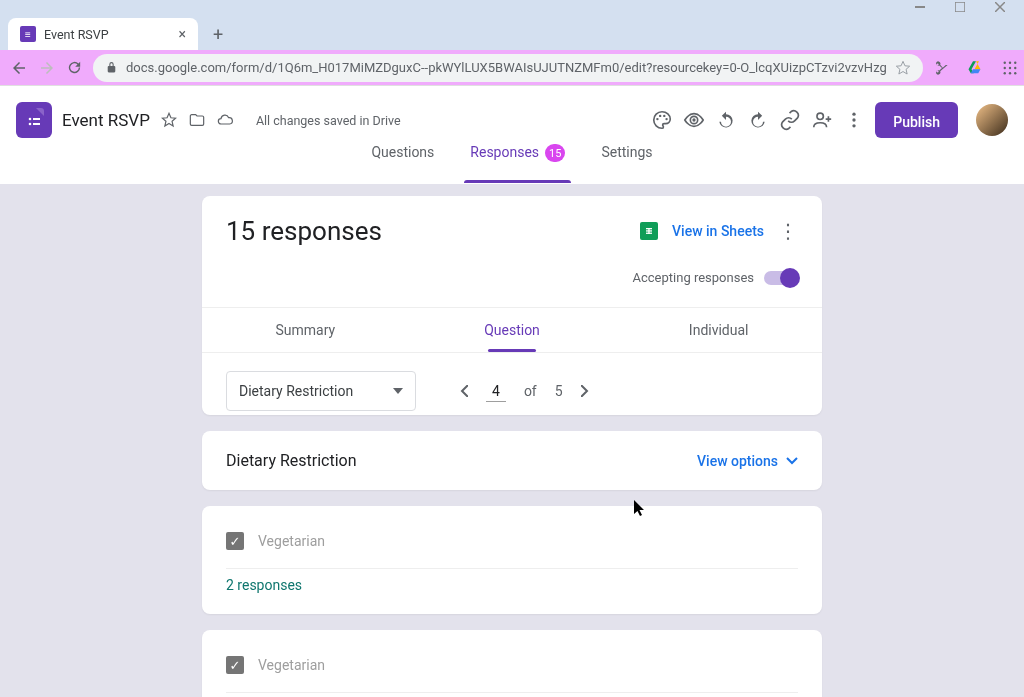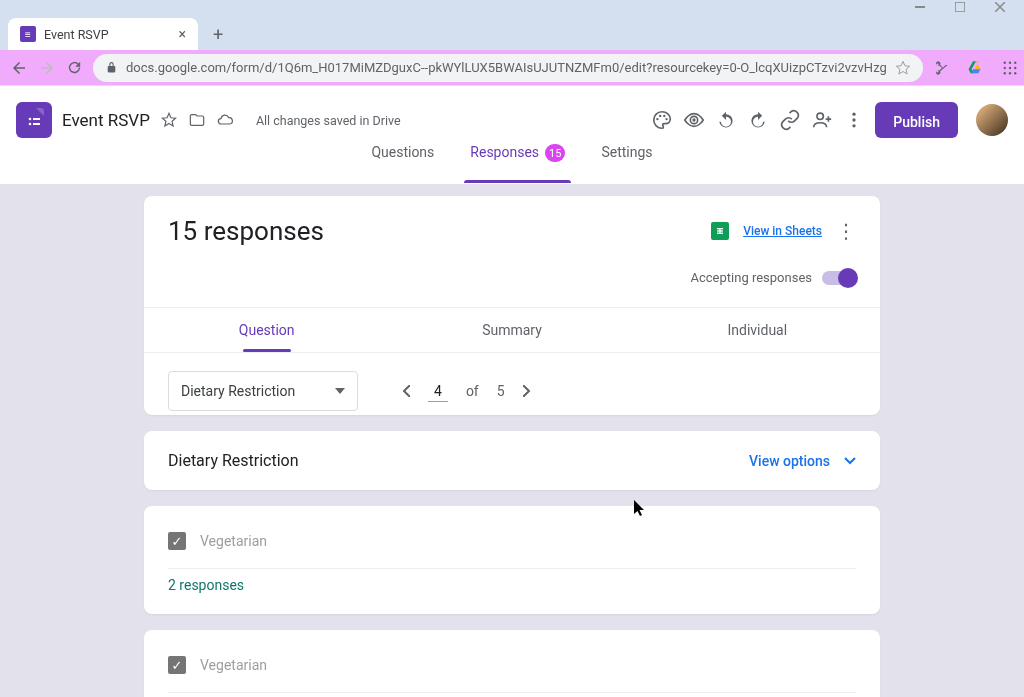--- a/index.html
+++ b/index.html
@@ -36,43 +36,43 @@
   .app-avatar{width:32px;height:32px;border-radius:50%;background:linear-gradient(135deg,#f0c088,#3b2b1a);margin-left:8px;}
 
   .main-tabs{display:flex;justify-content:center;gap:36px;height:40px;align-items:center;border-bottom:1px solid transparent;}
   .main-tab{font-size:14px;color:#5f6368;display:flex;align-items:flex-start;gap:6px;height:100%;position:relative;}
   .main-tab.active{color:#673ab7;}
   .main-tab.active::after{content:"";position:absolute;bottom:0;left:-6px;right:-6px;height:3px;background:#673ab7;border-radius:3px 3px 0 0;}
   .badge{background:#d946ef;color:#fff;border-radius:9px;min-width:18px;height:18px;font-size:11px;display:flex;align-items:center;justify-content:center;padding:0 4px;}
 
   
   .page-area{background:#e3e2ec;padding:12px 0 40px;height:calc(697px - 14px - 36px - 36px - 48px - 40px);overflow:auto;}
-  .card{background:#fff;border-radius:8px;width:736px;margin:0 auto 16px;padding:20px 24px;box-shadow:0 1px 2px rgba(0,0,0,.06);}
+  .card{background:#fff;border-radius:8px;width:620px;margin:0 auto 16px;padding:20px 24px;box-shadow:0 1px 2px rgba(0,0,0,.06);}
   .card-row{display:flex;align-items:center;}
   .resp-title{font-size:26px;color:#202124;font-weight:400;}
-  .view-sheets{display:flex;align-items:center;gap:14px;color:#1a73e8;font-size:12px;font-weight:500;margin-left:auto;text-decoration:underline;}
+  .view-sheets{display:flex;align-items:center;gap:14px;color:#1a73e8;font-size:14px;font-weight:500;margin-left:auto;}
   .sheets-ic{width:18px;height:18px;background:#0f9d58;border-radius:2px;display:flex;align-items:center;justify-content:center;}
   .kebab{color:#5f6368;font-size:20px;margin-left:14px;}
   .accepting-row{display:flex;justify-content:flex-end;align-items:center;gap:10px;margin-top:24px;font-size:13px;color:#5f6368;}
   .toggle{width:34px;height:14px;background:#c9bce6;border-radius:7px;position:relative;}
   .toggle::after{content:"";position:absolute;right:-2px;top:-3px;width:20px;height:20px;border-radius:50%;background:#673ab7;}
 
   .sub-tabs{display:flex;border-top:1px solid #eee;margin:22px -24px 0;}
   .sub-tab{flex:1;text-align:center;padding:14px 0;font-size:14px;color:#5f6368;position:relative;}
   .sub-tab.active{color:#673ab7;}
   .sub-tab.active::after{content:"";position:absolute;bottom:0;left:50%;transform:translateX(-50%);width:48px;height:3px;background:#673ab7;border-radius:3px;}
 
   .qnav-row{display:flex;align-items:center;gap:24px;border-top:1px solid #eee;margin:0 -24px;padding:18px 24px 4px;}
   .qselect{border:1px solid #dadce0;border-radius:4px;height:40px;min-width:190px;display:flex;align-items:center;justify-content:space-between;padding:0 12px;font-size:14px;color:#3c4043;}
   .pager{display:flex;align-items:center;gap:18px;color:#5f6368;font-size:14px;margin-left:20px;}
   .pager .cur{border-bottom:1px solid #9e9e9e;padding:2px 6px;color:#202124;}
   .chev{color:#5f6368;}
 
   .section-title{font-size:16px;color:#202124;}
-  .view-options{color:#1a73e8;font-size:14px;font-weight:500;display:flex;align-items:center;gap:14px;margin-left:auto;}
+  .view-options{color:#1a73e8;font-size:14px;font-weight:500;display:flex;align-items:center;gap:8px;margin-left:auto;}
 
   .opt-row{display:flex;align-items:center;gap:14px;padding:6px 0 18px;border-bottom:1px solid #eee;}
   .chk{width:18px;height:18px;background:#757575;border-radius:2px;display:flex;align-items:center;justify-content:center;color:#fff;font-size:13px;}
   .opt-label{color:#9e9e9e;font-size:14px;}
   .resp-link{color:#0f766e;font-size:14px;margin-top:8px;display:inline-block;}
 
   svg{display:block;}
 </style>
 </head>
 <body>
@@ -266,22 +266,22 @@
         <span>View in Sheets</span>
       </a>
       <span class="kebab">⋮</span>
     </div>
     <div class="accepting-row">
       <span>Accepting responses</span>
       <div class="toggle"></div>
     </div>
 
     <div class="sub-tabs">
+      <div class="sub-tab"><span>Summary</span></div>
       <div class="sub-tab active"><span>Question</span></div>
-      <div class="sub-tab"><span>Summary</span></div>
       <div class="sub-tab"><span>Individual</span></div>
     </div>
 
     <div class="qnav-row">
       <div class="qselect">
         <span>Dietary Restriction</span>
         <svg width="10" height="6" viewBox="0 0 10 6">
             <path d="M0 0l5 6 5-6z" fill="#5f6368"></path>
           </svg>
       </div>

